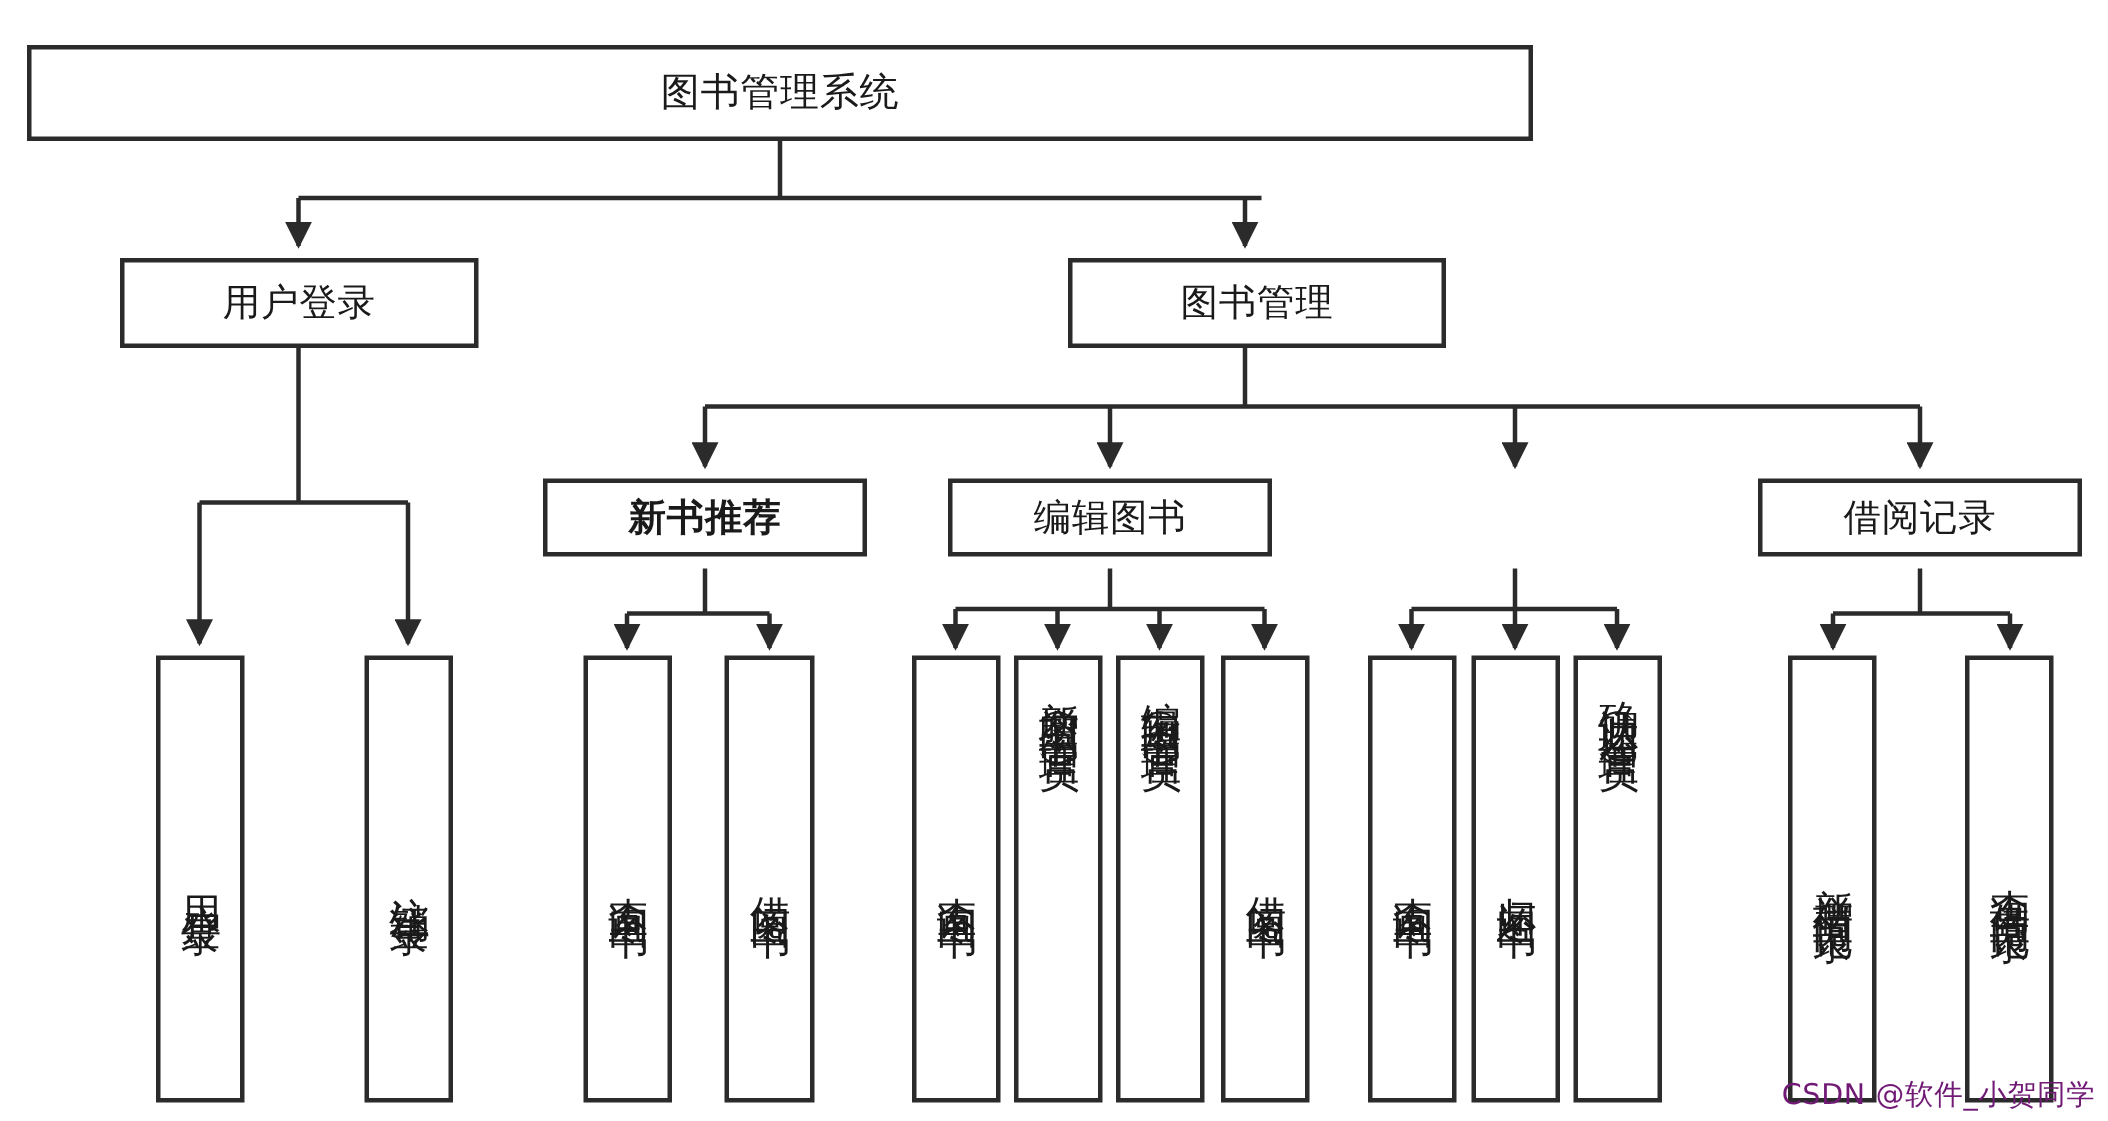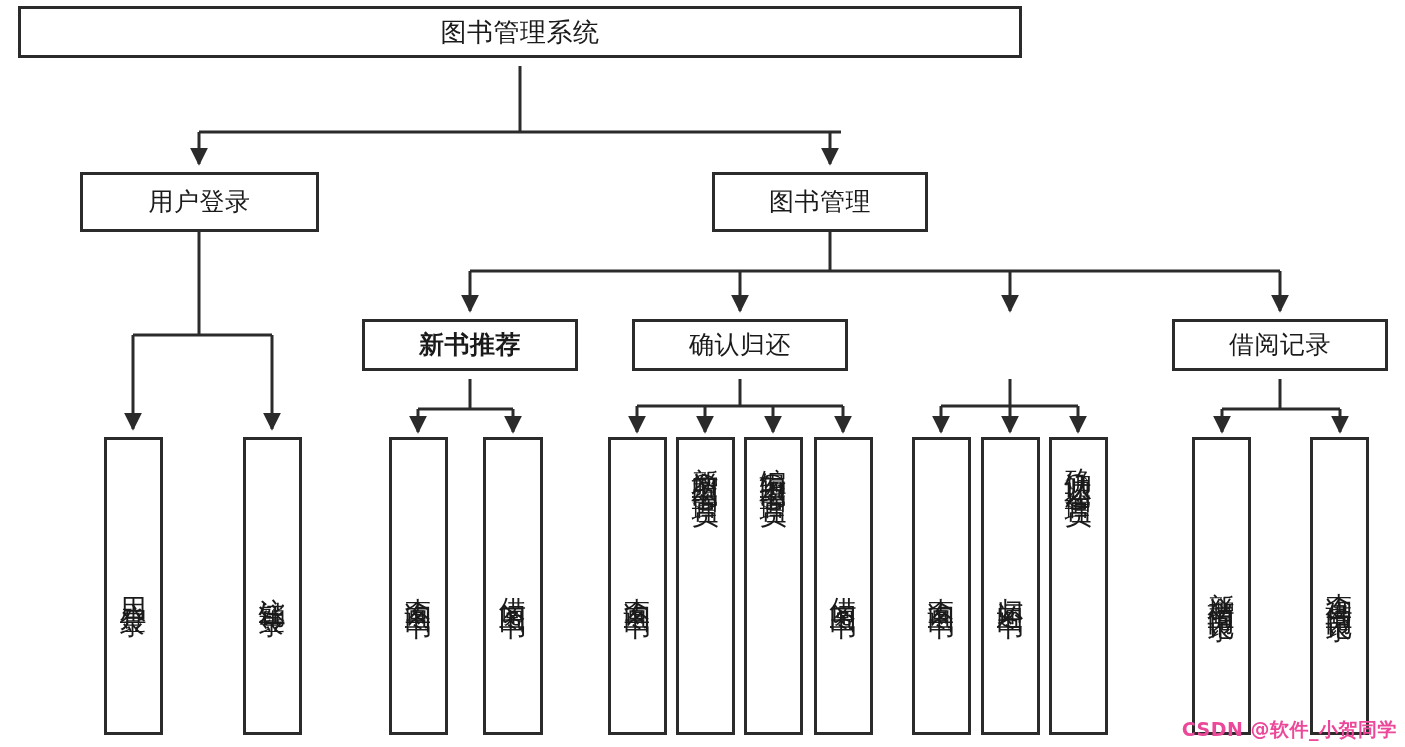--- a/index.html
+++ b/index.html
@@ -64,24 +64,23 @@
     top: 0;
     width: 1405px;
     height: 747px;
     pointer-events: none;
   }
   .watermark {
     position: absolute;
     right: 8px;
     bottom: 4px;
     font-size: 19px;
-    color: #ec4899;
+    color: #701a75;
     white-space: nowrap;
     letter-spacing: 0.5px;
-    font-weight: bold;
   }
 </style>
 </head>
 <body>
 
 <div id="diagram-canvas">
 
   <svg class="connectors" viewBox="0 0 1405 747" xmlns="http://www.w3.org/2000/svg">
     <defs>
       <marker id="arrow" viewBox="0 0 10 10" refX="9" refY="5" markerWidth="6" markerHeight="6" orient="auto-start-reverse">
@@ -125,38 +124,38 @@
       <path d="M 1010 406 L 1010 432" marker-end="url(#arrow)"></path>
       <path d="M 1078 406 L 1078 432" marker-end="url(#arrow)"></path>
 
       <path d="M 1280 379 L 1280 409"></path>
       <path d="M 1222 409 L 1340 409"></path>
       <path d="M 1222 409 L 1222 432" marker-end="url(#arrow)"></path>
       <path d="M 1340 409 L 1340 432" marker-end="url(#arrow)"></path>
     </g>
   </svg>
 
-  <div class="node h root" style="left:18px; top:6px; width:1004px; height:52px;">
+  <div class="node h root" style="left:18px; top:30px; width:1004px; height:64px;">
     <span class="label">图书管理系统</span>
   </div>
 
   <div class="node h" style="left:80px; top:172px; width:239px; height:60px;">
     <span class="label">用户登录</span>
   </div>
 
-  <div class="node h" style="left:712px; top:172px; width:216px; height:60px;">
+  <div class="node h" style="left:712px; top:172px; width:252px; height:60px;">
     <span class="label">图书管理</span>
   </div>
 
   <div class="node h" style="left:362px; top:319px; width:216px; height:52px;font-weight:bold;">
     <span class="label">新书推荐</span>
   </div>
 
   <div class="node h" style="left:632px; top:319px; width:216px; height:52px;">
-    <span class="label">确认归还</span>
+    <span class="label">编辑图书</span>
   </div>
 
 
   <div class="node h" style="left:1172px; top:319px; width:216px; height:52px;justify-content:center;">
     <span class="label">借阅记录</span>
   </div>
 
   <div class="node v mid" style="left:104px; top:437px; width:59px; height:298px;">
     <span class="label">用户登录</span>
   </div>

